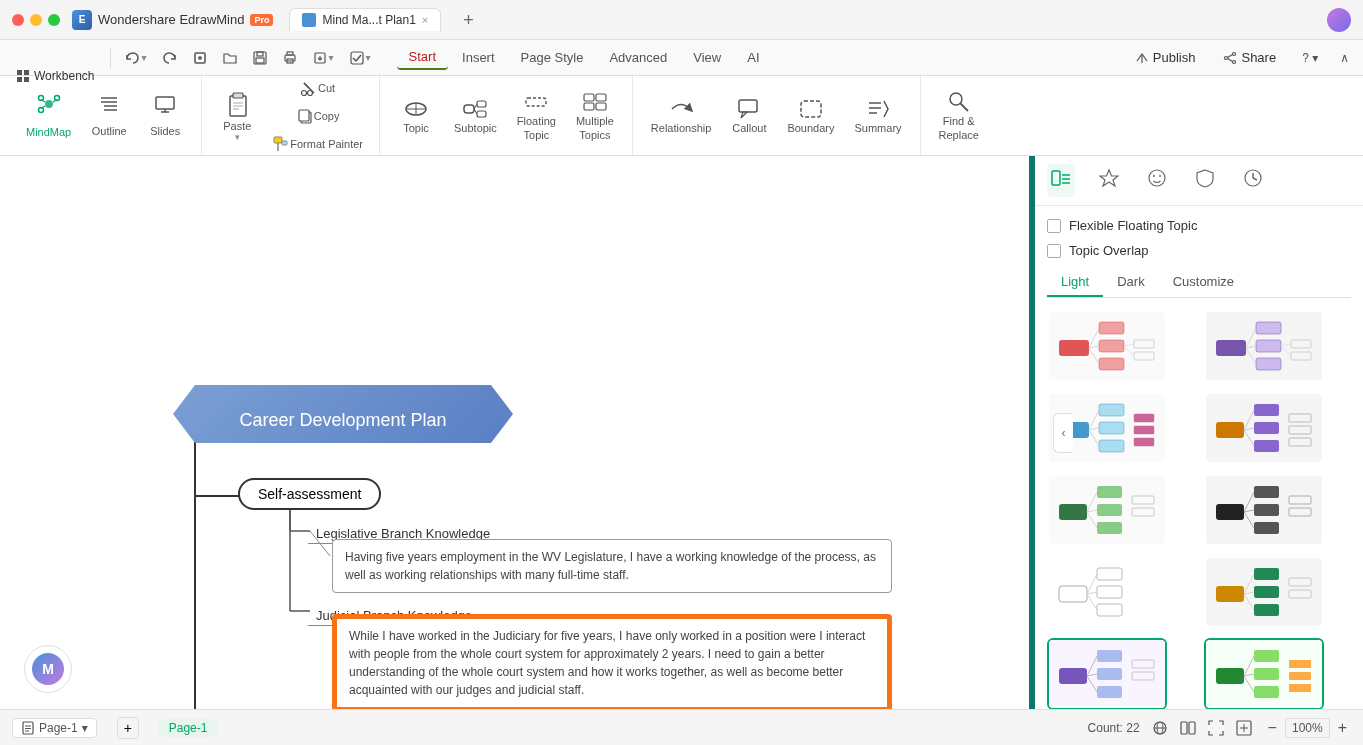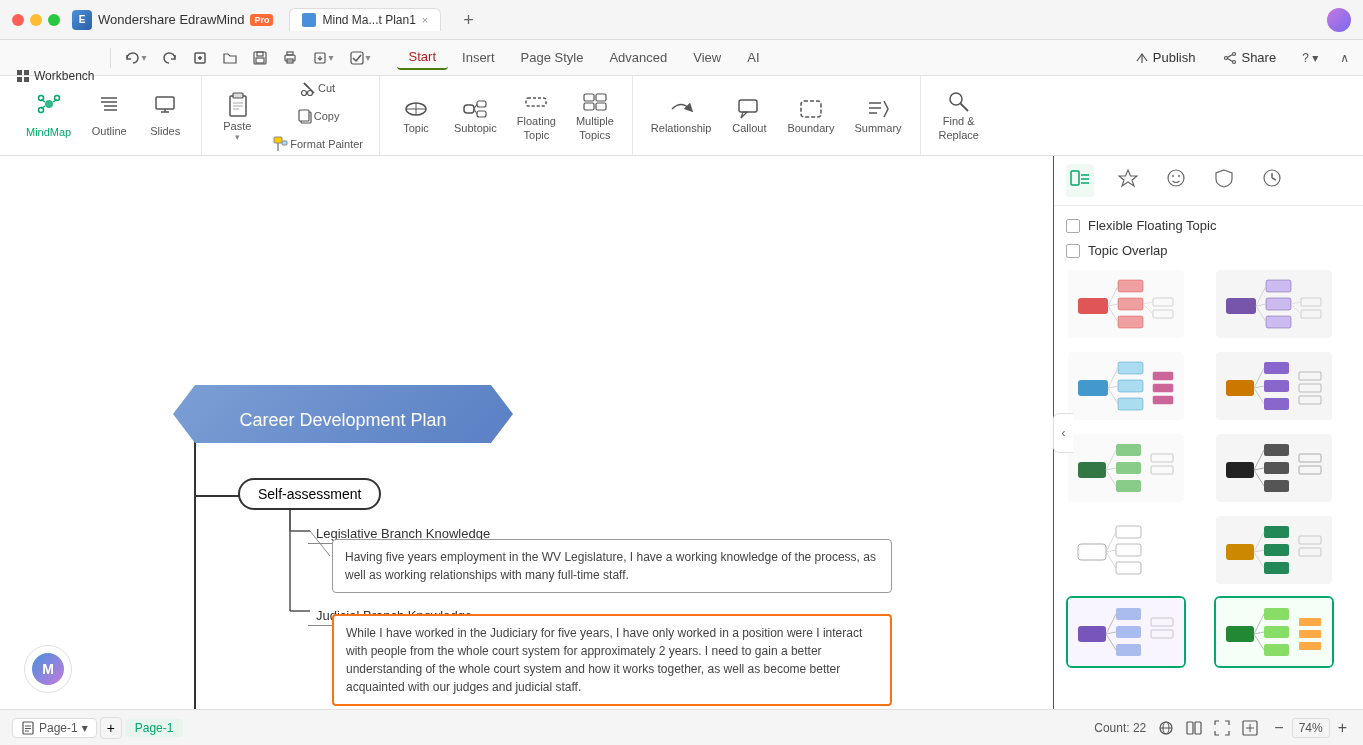--- a/index.html
+++ b/index.html
@@ -265,23 +265,23 @@
       position: absolute;
       top: 0;
       left: 0;
       width: 100%;
       height: 100%;
       pointer-events: none;
     }
 
     
     .right-panel {
-      width: 310px;
+      width: 334px;
       background: white;
-      border-left: 1px solid #0f766e;
+      border-left: 6px solid #0f766e;
       display: flex;
       flex-direction: column;
     }
     .panel-collapse-btn {
       position: absolute;
       right: 290px;
       top: 50%;
       transform: translateY(-50%);
       width: 20px;
       height: 40px;
@@ -383,21 +383,21 @@
       display: flex;
       align-items: center;
       padding: 0 12px;
       font-size: 12px;
       color: #555;
       gap: 8px;
     }
     .statusbar-left {
       display: flex;
       align-items: center;
-      gap: 3px;
+      gap: 20px;
     }
     .statusbar-right {
       margin-left: auto;
       display: flex;
       align-items: center;
       gap: 12px;
     }
     .page-indicator {
       display: flex;
       align-items: center;
@@ -762,21 +762,21 @@
     </div>
 
     <div style="position:absolute;top:383px;left:332px;border:1px solid #999;border-radius:4px;padding:8px 12px;background:white;font-size:12px;color:#444;line-height:1.5;max-width:560px;">
       <span>Having five years employment in the WV Legislature, I have a working knowledge of the process, as well as working relationships with many full-time staff.</span>
     </div>
 
     <div style="position:absolute;top:450px;left:308px;font-size:13px;color:#333;padding:2px 8px;border-bottom:1px solid #888;">
       <span>Judicial Branch Knowledge</span>
     </div>
 
-    <div style="position:absolute;top:458px;left:332px;border:2px solid #f97316;border-radius:4px;padding:8px 12px;background:white;font-size:12px;color:#444;line-height:1.5;max-width:560px;">
+    <div style="position:absolute;top:458px;left:332px;border:5px solid #f97316;border-radius:4px;padding:8px 12px;background:white;font-size:12px;color:#444;line-height:1.5;max-width:560px;">
       <span>While I have worked in the Judiciary for five years, I have only worked in a position were I interact with people from the whole court system for approximately 2 years.  I need to gain a better understanding of the whole court system and how it works together, as well as become better acquainted with our judges and judicial staff.</span>
     </div>
 
     <div style="position:absolute;bottom:16px;left:24px;width:48px;height:48px;border-radius:50%;background:white;border:1px solid #e0e0e0;display:flex;align-items:center;justify-content:center;">
       <div style="width:32px;height:32px;border-radius:50%;background:linear-gradient(135deg,#4a90d9,#c47ae0);display:flex;align-items:center;justify-content:center;">
         <span style="color:white;font-size:14px;font-weight:bold;">M</span>
       </div>
     </div>
   </div>
 
@@ -825,20 +825,25 @@
       <div class="panel-option-row">
         <div class="panel-checkbox"></div>
         <span>Flexible Floating Topic</span>
       </div>
 
       <div class="panel-option-row">
         <div class="panel-checkbox"></div>
         <span>Topic Overlap</span>
       </div>
 
+      <div class="theme-tabs">
+        <div class="theme-tab active">Light</div>
+        <div class="theme-tab">Dark</div>
+        <div class="theme-tab">Customize</div>
+      </div>
 
       <div class="theme-grid">
 
         <div class="theme-swatch">
           <svg width="120" height="72" viewBox="0 0 120 72">
             <rect width="120" height="72" fill="#fafafa"></rect>
             <rect x="10" y="28" width="30" height="16" rx="3" fill="#e05555"></rect>
             <rect x="50" y="10" width="25" height="12" rx="2" fill="#f0a0a0" stroke="#e05555" stroke-width="0.5"></rect>
             <rect x="50" y="28" width="25" height="12" rx="2" fill="#f0a0a0" stroke="#e05555" stroke-width="0.5"></rect>
             <rect x="50" y="46" width="25" height="12" rx="2" fill="#f0a0a0" stroke="#e05555" stroke-width="0.5"></rect>
@@ -1026,17 +1031,17 @@
       <polyline points="1,11 1,15 5,15" fill="none" stroke="#555" stroke-width="1.2"></polyline>
       <polyline points="11,15 15,15 15,11" fill="none" stroke="#555" stroke-width="1.2"></polyline>
     </svg>
     <svg width="16" height="16" viewBox="0 0 16 16">
       <rect x="1" y="1" width="14" height="14" rx="1" fill="none" stroke="#555" stroke-width="1.2"></rect>
       <line x1="4" y1="8" x2="12" y2="8" stroke="#555" stroke-width="1"></line>
       <line x1="8" y1="4" x2="8" y2="12" stroke="#555" stroke-width="1"></line>
     </svg>
     <span style="display:flex;align-items:center;gap:4px;">
       <button style="border:none;background:none;cursor:pointer;font-size:16px;color:#555;padding:0 4px;">−</button>
-      <span style="font-size:12px;border:1px solid #ddd;padding:2px 6px;border-radius:3px;">74%</span>
+      <span style="font-size:12px;border:1px solid #ddd;padding:2px 6px;border-radius:3px;">100%</span>
       <button style="border:none;background:none;cursor:pointer;font-size:16px;color:#555;padding:0 4px;">+</button>
     </span>
   </div>
 </div>
 
 </body></html>

